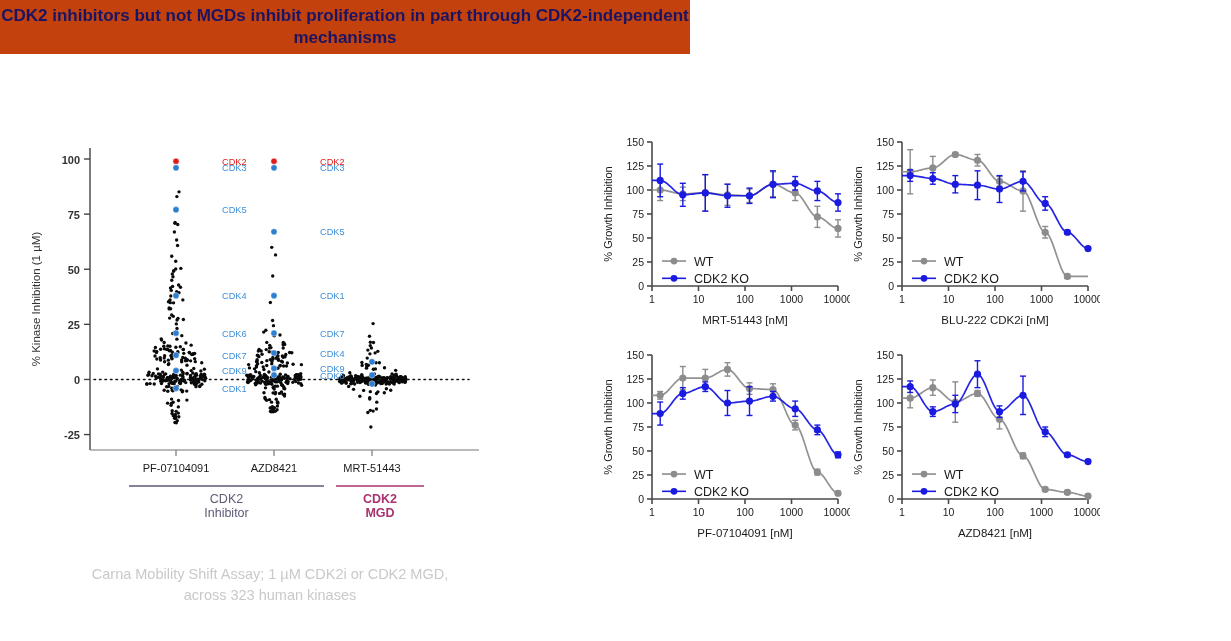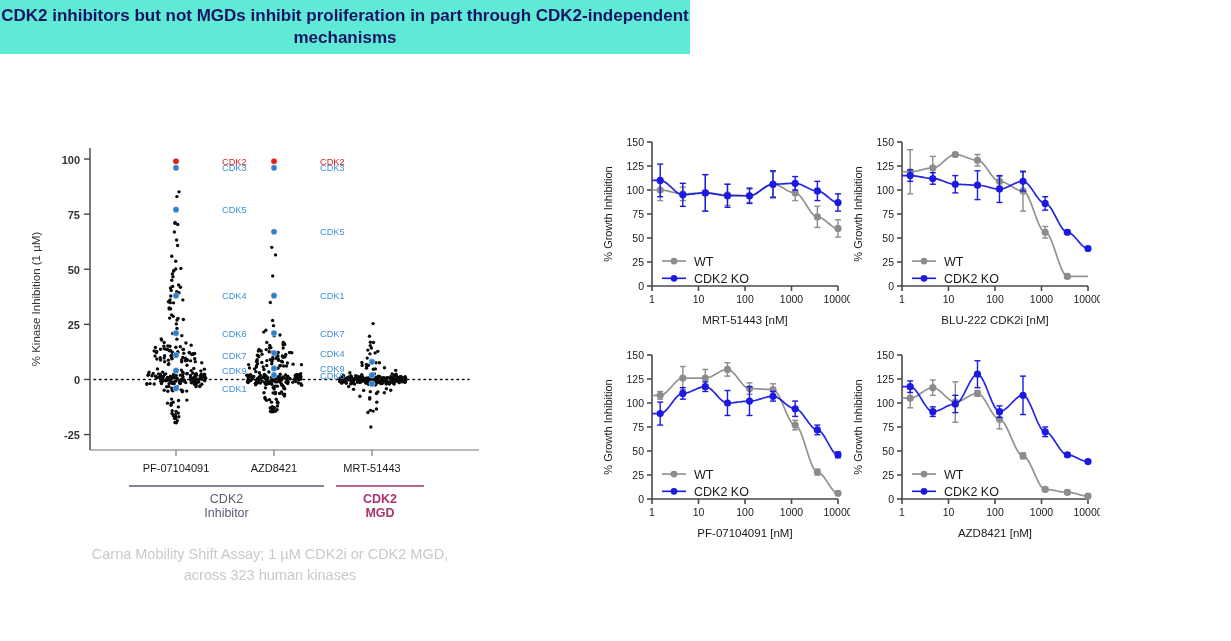--- a/index.html
+++ b/index.html
@@ -5,40 +5,40 @@
   html,body{margin:0;padding:0;}
   body{
     width:1231px;height:641px;background:#ffffff;
     font-family:"Liberation Sans", sans-serif;
     overflow:hidden;position:relative;
   }
   .panel{position:absolute;}
 
   
   .title-banner{
-    background:#5eead4;color:#1b1464;
+    background:#c2410c;color:#1b1464;
     font-weight:bold;text-align:center;
     display:flex;align-items:center;justify-content:center;
     line-height:1.28;
   }
   #left-panel .title-banner{
     left:26px;top:70px;width:466px;height:54px;font-size:17.5px;
   }
   #right-panel .title-banner{
     left:508px;top:70px;width:690px;height:54px;font-size:17px;
   }
 
   
   svg text{font-family:"Liberation Sans", sans-serif;}
 
   .caption{
     position:absolute;text-align:center;color:#c9c9c9;
     font-size:14.5px;line-height:1.45;
   }
-  #cap-left{left:85px;top:544px;width:370px;}
+  #cap-left{left:85px;top:564px;width:370px;}
   #cap-right{left:700px;top:590px;width:320px;}
 </style>
 </head>
 <body>
 
 <div class="panel" id="left-panel">
   <div class="title-banner">Clinical CDK2 inhibitors demonstrate off target activity in biochemical kinome profiling</div>
 
   <svg id="scatter-svg" width="470" height="440" style="position:absolute;left:24px;top:130px;">
       <line x1="66" y1="18" x2="66" y2="320" stroke="#444" stroke-width="1.4"></line>

